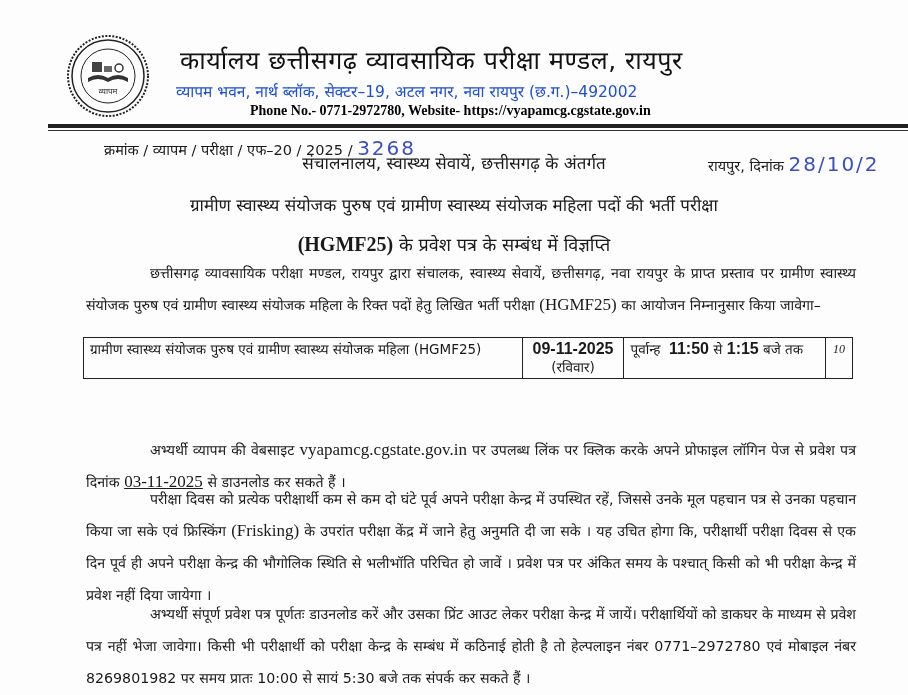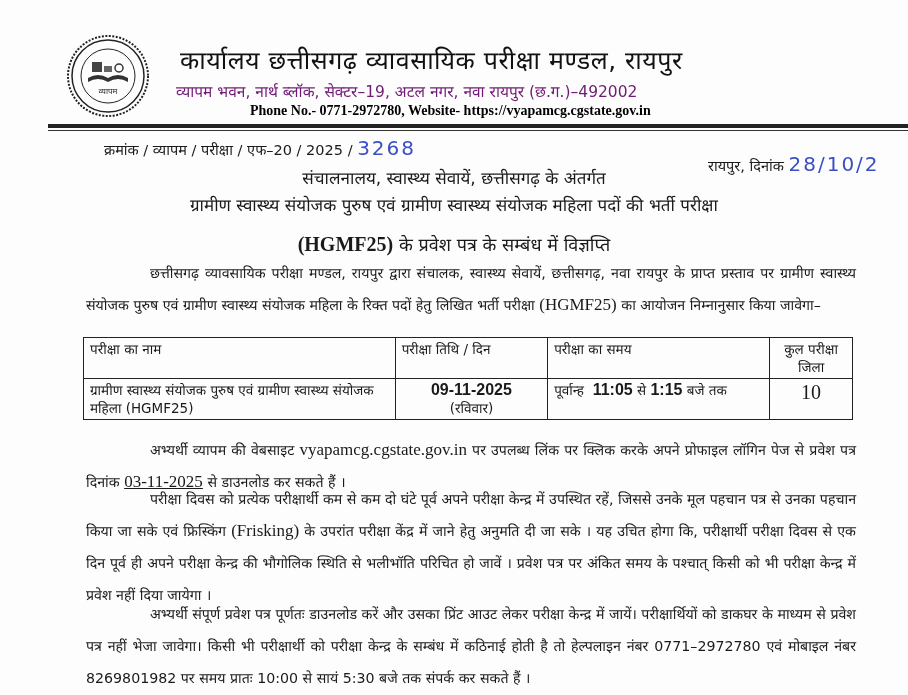--- a/index.html
+++ b/index.html
@@ -16,21 +16,21 @@
   .org-title {
     position: absolute; left: 180px; top: 42px;
     font-family: "DejaVu Sans", sans-serif;
     font-size: 25px; letter-spacing: 0.5px; color: #111;
     white-space: nowrap;
     text-align: right;
   }
   .org-address {
     position: absolute; left: 176px; top: 80px;
     font-family: "DejaVu Sans", sans-serif;
-    font-size: 15.5px; color: #701a75; white-space: nowrap;
+    font-size: 15.5px; color: #1d4ed8; white-space: nowrap;
   }
   .org-contact {
     position: absolute; left: 250px; top: 103px;
     font-family: "Liberation Serif", serif; font-weight: bold;
     font-size: 14px; color: #000000; white-space: nowrap;
   }
   .rule-thick {
     position: absolute; left: 48px; top: 124px; width: 860px; height: 4px; background: #222;
   }
   .rule-thin {
@@ -45,21 +45,21 @@
     font-size: 20px; letter-spacing: 2px;
   }
   .date-line {
     position: absolute; left: 708px; top: 152px;
     font-family: "DejaVu Sans", sans-serif; font-size: 14.5px; white-space: nowrap;
   }
   .heading {
     position: absolute; left: 0; width: 908px; text-align: center;
     font-family: "DejaVu Sans", sans-serif; font-size: 17px; white-space: nowrap;
   }
-  .heading.h1 { top: 166px; text-align: center; }
+  .heading.h1 { top: 151px; text-align: center; }
   .heading.h2 { top: 193px; }
   .heading.h3 { top: 232px; font-size: 18px; }
   .heading .latin { font-family: "Liberation Serif", serif; font-weight: bold; font-size: 20px; }
   .para {
     position: absolute; left: 86px; width: 770px;
     font-family: "DejaVu Sans", sans-serif; font-size: 14.2px; line-height: 32px;
     text-align: justify;
   }
   .para .indent { display: inline-block; width: 64px; }
   .para .latin { font-family: "Liberation Serif", serif; font-size: 17px; }
@@ -73,21 +73,21 @@
     border-collapse: collapse;
     font-family: "DejaVu Sans", sans-serif; font-size: 13.5px;
   }
   table.exam td, table.exam th {
     border: 1px solid #222; padding: 2px 6px; vertical-align: top; font-weight: normal;
   }
   table.exam th { text-align: left; height: 26px; }
   table.exam th.c4 { text-align: center; }
   .bold-latin { font-family: Liberation Sans, sans-serif; font-weight: bold; font-size: 16px; }
   .center { text-align: center; }
-  .latin-reg { font-family: "Liberation Serif", serif; font-size: 20px; }
+  .latin-reg { font-family: "Liberation Serif", serif; font-size: 12px; font-style: italic; }
 </style>
 </head>
 <body>
 
 <div class="logo">
   <svg width="84" height="84" viewBox="0 0 84 84">
     <circle cx="42" cy="42" r="40" fill="none" stroke="#222" stroke-width="2" stroke-dasharray="2 1.5"></circle>
     <circle cx="42" cy="42" r="36" fill="none" stroke="#222" stroke-width="1.5"></circle>
     <circle cx="42" cy="42" r="27" fill="none" stroke="#222" stroke-width="1"></circle>
     <rect x="26" y="28" width="10" height="10" fill="#444"></rect>
@@ -118,35 +118,29 @@
 <div class="heading h3">
   <span class="latin">(HGMF25)</span><span> के प्रवेश पत्र के सम्बंध में विज्ञप्ति</span>
 </div>
 
 <div class="para p1">
   <span class="indent"></span><span>छत्तीसगढ़ व्यावसायिक परीक्षा मण्डल, रायपुर द्वारा संचालक, स्वास्थ्य सेवायें, छत्तीसगढ़, नवा रायपुर के प्राप्त प्रस्ताव पर ग्रामीण स्वास्थ्य संयोजक पुरुष एवं ग्रामीण स्वास्थ्य संयोजक महिला के रिक्त पदों हेतु लिखित भर्ती परीक्षा </span><span class="latin">(HGMF25)</span><span> का आयोजन निम्नानुसार किया जावेगा–</span>
 </div>
 
 <table class="exam">
   <tbody>
-      <tr>
-    <th style="width:300px">परीक्षा का नाम</th>
-    <th style="width:140px">परीक्षा तिथि / दिन</th>
-    <th style="width:210px">परीक्षा का समय</th>
-    <th class="c4" style="width:70px">कुल परीक्षा जिला</th>
-  </tr>
   <tr>
     <td>ग्रामीण स्वास्थ्य संयोजक पुरुष एवं ग्रामीण स्वास्थ्य संयोजक महिला (HGMF25)</td>
     <td class="center">
       <div class="bold-latin">09-11-2025</div>
       <div>(रविवार)</div>
     </td>
     <td>
       <span>पूर्वान्ह</span>&nbsp;
-      <span class="bold-latin">11:05</span>
+      <span class="bold-latin">11:50</span>
       <span>से</span>
       <span class="bold-latin">1:15</span>
       <span>बजे तक</span>
     </td>
     <td class="center">
       <span class="latin-reg">10</span>
     </td>
   </tr>
 </tbody>
   </table>

